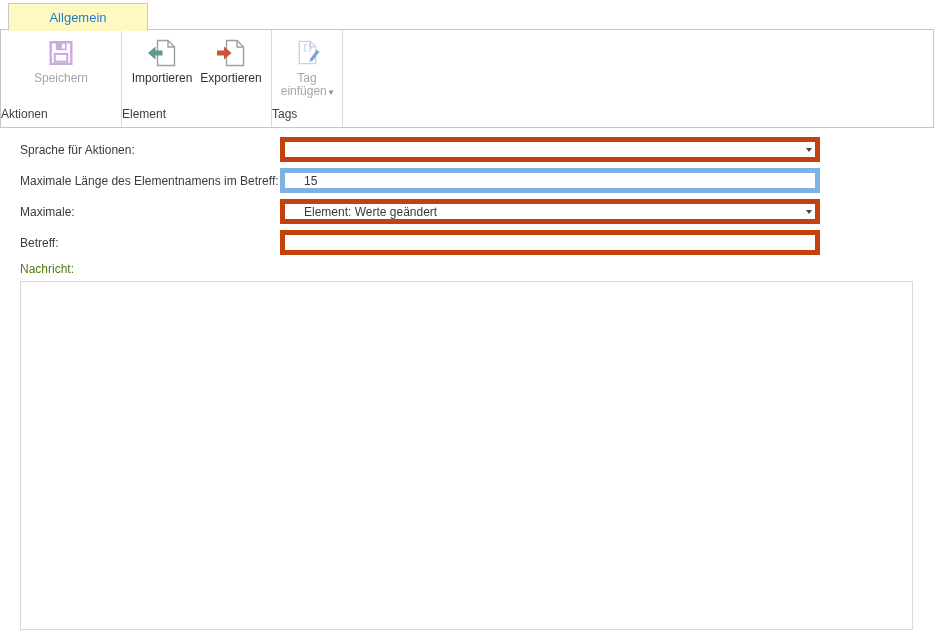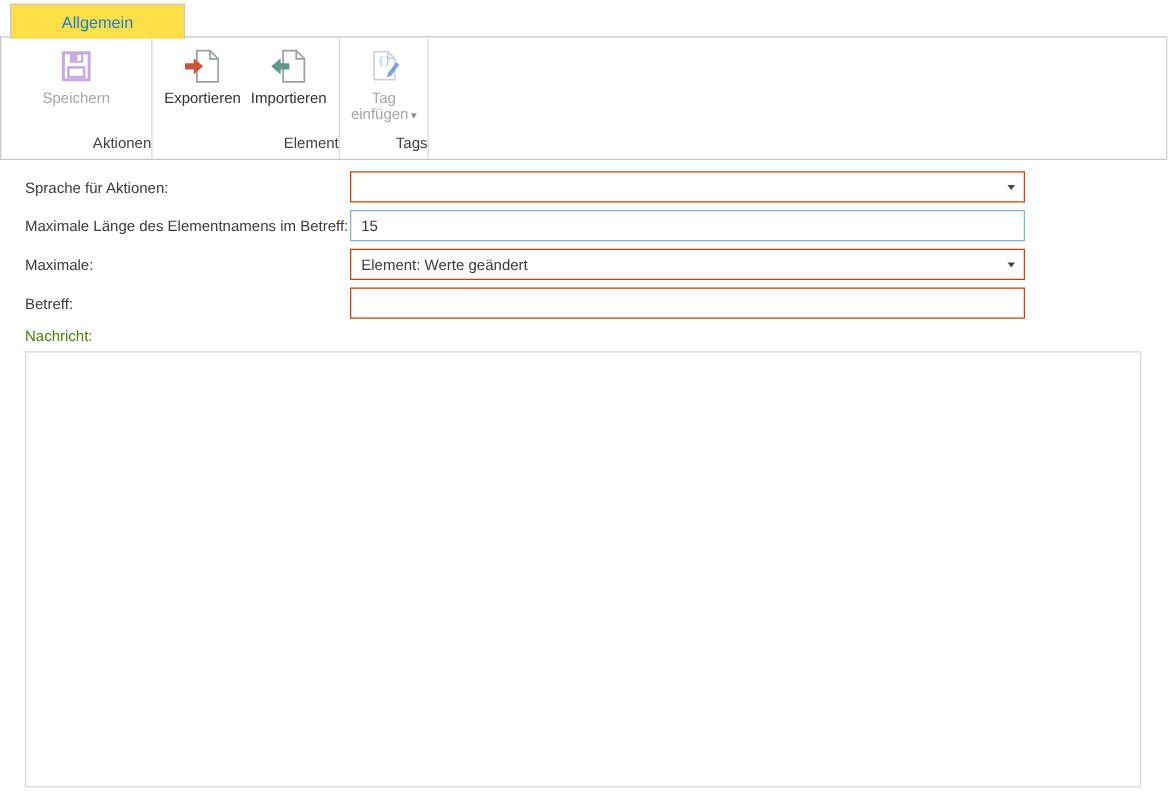--- a/index.html
+++ b/index.html
@@ -3,49 +3,49 @@
 <meta charset="utf-8">
 <style>
   * { box-sizing: border-box; margin: 0; padding: 0; }
   html, body { width: 934px; height: 638px; background: #fff; overflow: hidden;
     font-family: "Liberation Sans", "DejaVu Sans", sans-serif; color: #3b3b3b; }
   .window { width: 934px; height: 638px; background: #fff; position: relative; }
 
   
   .tabstrip { height: 30px; position: relative; z-index: 2; }
   .tab { position: absolute; left: 8px; top: 3px; width: 140px; height: 28px;
-    background: #fde047; border: 1px solid #c9c9c9; border-bottom: none;
+    background: #fef9c3; border: 1px solid #c9c9c9; border-bottom: none;
     display: flex; align-items: center; justify-content: center;
     font-size: 13px; color: #1d7cd5; cursor: default; }
 
   
   .ribbon { position: relative; z-index: 1; margin-top: -1px; height: 99px;
     border: 1px solid #c6c6c6; background: #fff; display: flex; align-items: stretch; }
   .ribbon-group { display: flex; flex-direction: column; border-right: 1px solid #d9d9d9; }
   .ribbon-group.g-aktionen { width: 121px; }
   .ribbon-group.g-inhalt   { width: 150px; }
   .ribbon-group.g-tags     { width: 71px; }
   .ribbon-fill { flex: 1; }
   .btn-row { flex: 1; display: flex; justify-content: center; align-items: flex-start; padding-top: 4px; }
   .rbtn { display: flex; flex-direction: column; align-items: center; text-align: center;
     font-size: 12px; line-height: 13px; color: #333; padding-top: 2px; cursor: pointer;
     white-space: nowrap; }
   .rbtn .icon { height: 34px; display: flex; align-items: center; justify-content: center; margin-bottom: 2px; }
   .rbtn.disabled { color: #a6a6a6; cursor: default; }
   .rbtn.w54 { width: 54px; } .rbtn.w62 { width: 62px; } .rbtn.w69 { width: 69px; } .rbtn.w64 { width: 64px; }
-  .group-label { margin-top: auto; text-align: right; font-size: 12px; color: #3f3f3f; padding: 2px 0 6px; }
+  .group-label { margin-top: auto; text-align: left; font-size: 12px; color: #3f3f3f; padding: 2px 0 6px; }
   .dd-glyph { font-size: 9px; color: #8f8f8f; margin-left: 2px; }
 
   
   .form { padding: 9px 21px 0 20px; }
   .form-row { display: flex; align-items: center; height: 25px; margin-bottom: 6px; }
   .form-label { width: 260px; font-size: 12px; color: #3b3b3b; white-space: nowrap; }
   .field { width: 540px; height: 25px; position: relative; }
-  .textbox, .combobox { width: 100%; height: 100%; border: 1px solid #c2410c; background: #fff;
-    font-family: inherit; font-size: 12px; color: #3a3a3a; padding: 0 8px; outline: none; }
+  .textbox, .combobox { width: 100%; height: 100%; border: 5px solid #c2410c; background: #fff;
+    font-family: inherit; font-size: 12px; color: #3a3a3a; padding: 0 19px; outline: none; }
   .combobox { display: flex; align-items: center; cursor: default; }
   .textbox.focused { border-color: #7eb2e4; }
   .caret { position: absolute; right: 8px; top: 50%; margin-top: -2px; width: 0; height: 0;
     border-left: 3.5px solid transparent; border-right: 3.5px solid transparent;
     border-top: 4px solid #454545; }
   .message-label { font-size: 12px; color: #4d7c0f; margin: 7px 0 5px; }
   .message-area { width: 893px; height: 349px; border: 1px solid #d9d9d9; background: #fff;
     resize: none; outline: none; font-family: inherit; font-size: 12px; color: #3a3a3a; padding: 4px 6px; }
 </style>
 </head>
@@ -78,34 +78,34 @@
       <div class="group-label">Aktionen</div>
     </div>
 
     <div class="ribbon-group g-inhalt">
       <div class="btn-row">
         <div class="rbtn w69">
           <span class="icon">
             <svg width="34" height="32" viewBox="0 0 34 32">
               <path d="M12.5 3.5 H23 L29.5 10 V28.5 H12.5 Z" fill="#fff" stroke="#9aa0a6" stroke-width="1.4"></path>
               <path d="M23 3.5 V10 H29.5" fill="none" stroke="#9aa0a6" stroke-width="1.4"></path>
-              <path d="M3 13.5 H10 V9.5 L17.5 16 L10 22.5 V18.5 H3 Z" fill="#c8563e"></path>
+              <path d="M17.5 13.5 H10.5 V9.5 L3 16 L10.5 22.5 V18.5 H17.5 Z" fill="#62988d"></path>
             </svg>
           </span>
-          <span>Exportieren</span>
+          <span>Importieren</span>
         </div>
         <div class="rbtn w69">
           <span class="icon">
             <svg width="34" height="32" viewBox="0 0 34 32">
               <path d="M12.5 3.5 H23 L29.5 10 V28.5 H12.5 Z" fill="#fff" stroke="#9aa0a6" stroke-width="1.4"></path>
               <path d="M23 3.5 V10 H29.5" fill="none" stroke="#9aa0a6" stroke-width="1.4"></path>
-              <path d="M17.5 13.5 H10.5 V9.5 L3 16 L10.5 22.5 V18.5 H17.5 Z" fill="#62988d"></path>
+              <path d="M3 13.5 H10 V9.5 L17.5 16 L10 22.5 V18.5 H3 Z" fill="#c8563e"></path>
             </svg>
           </span>
-          <span>Importieren</span>
+          <span>Exportieren</span>
         </div>
       </div>
       <div class="group-label">Element</div>
     </div>
 
     <div class="ribbon-group g-tags">
       <div class="btn-row">
         <div class="rbtn w64 disabled">
           <span class="icon">
             <svg width="31" height="31" viewBox="0 0 32 32">

